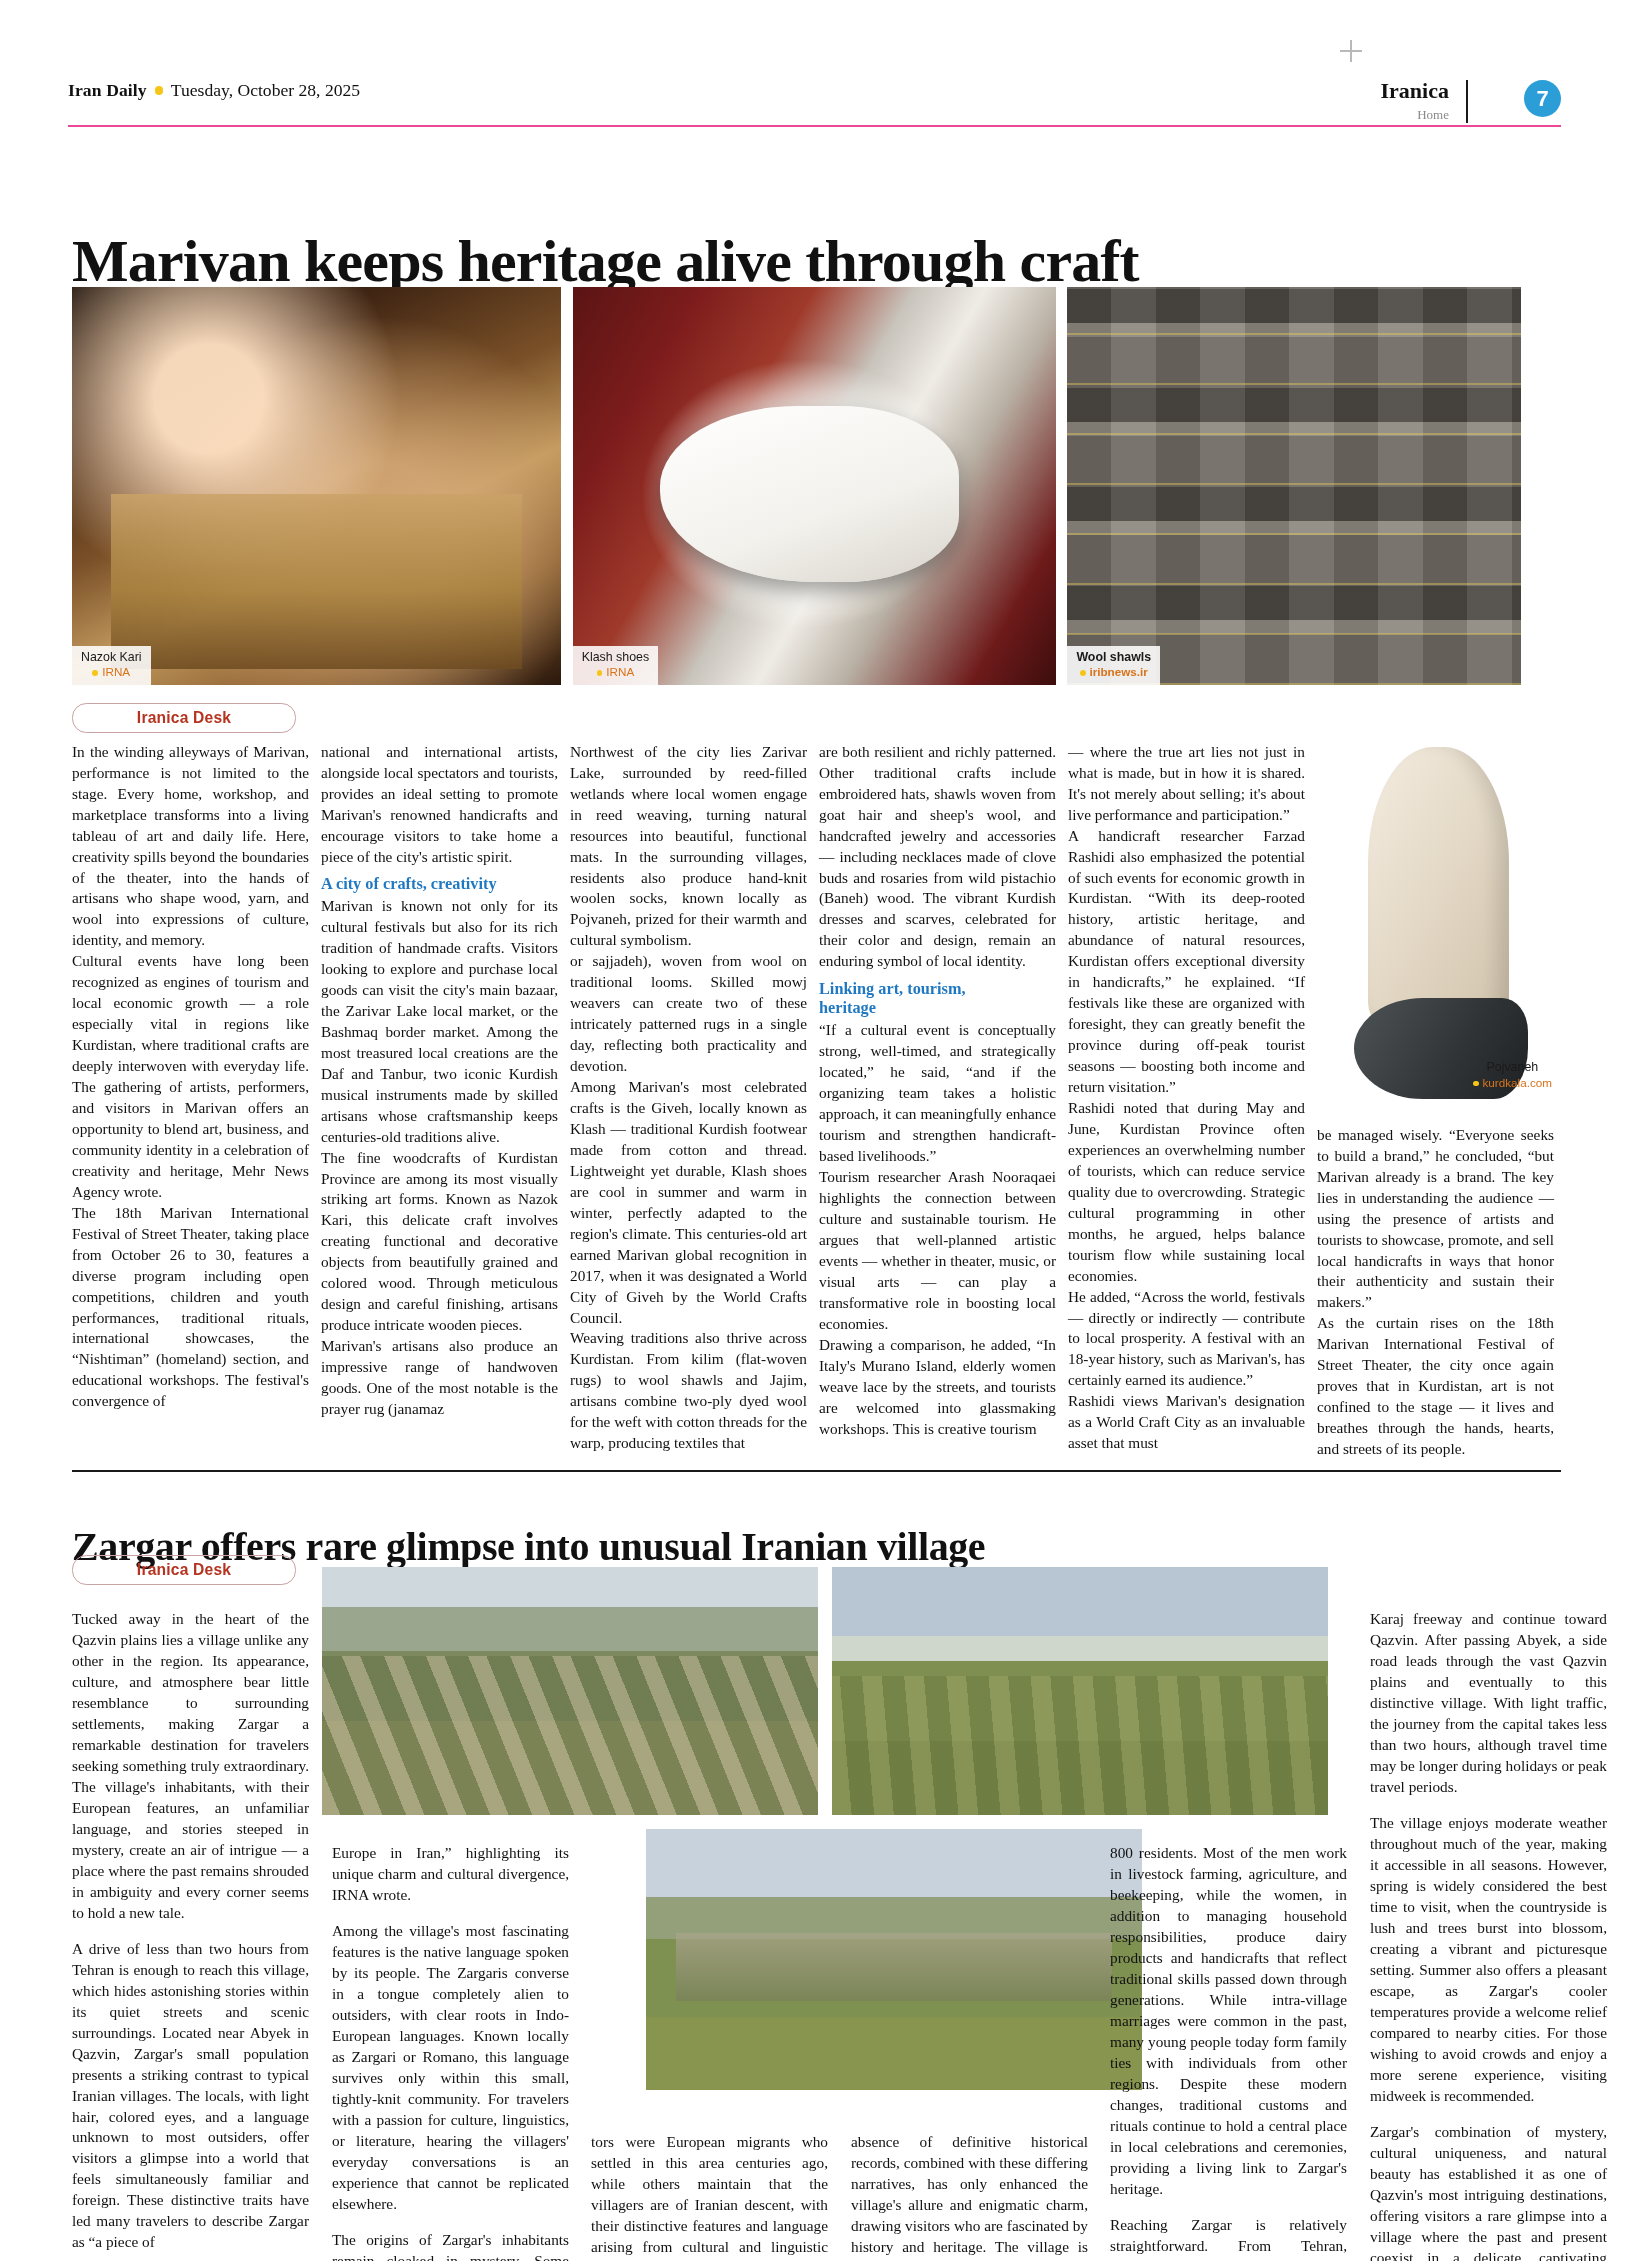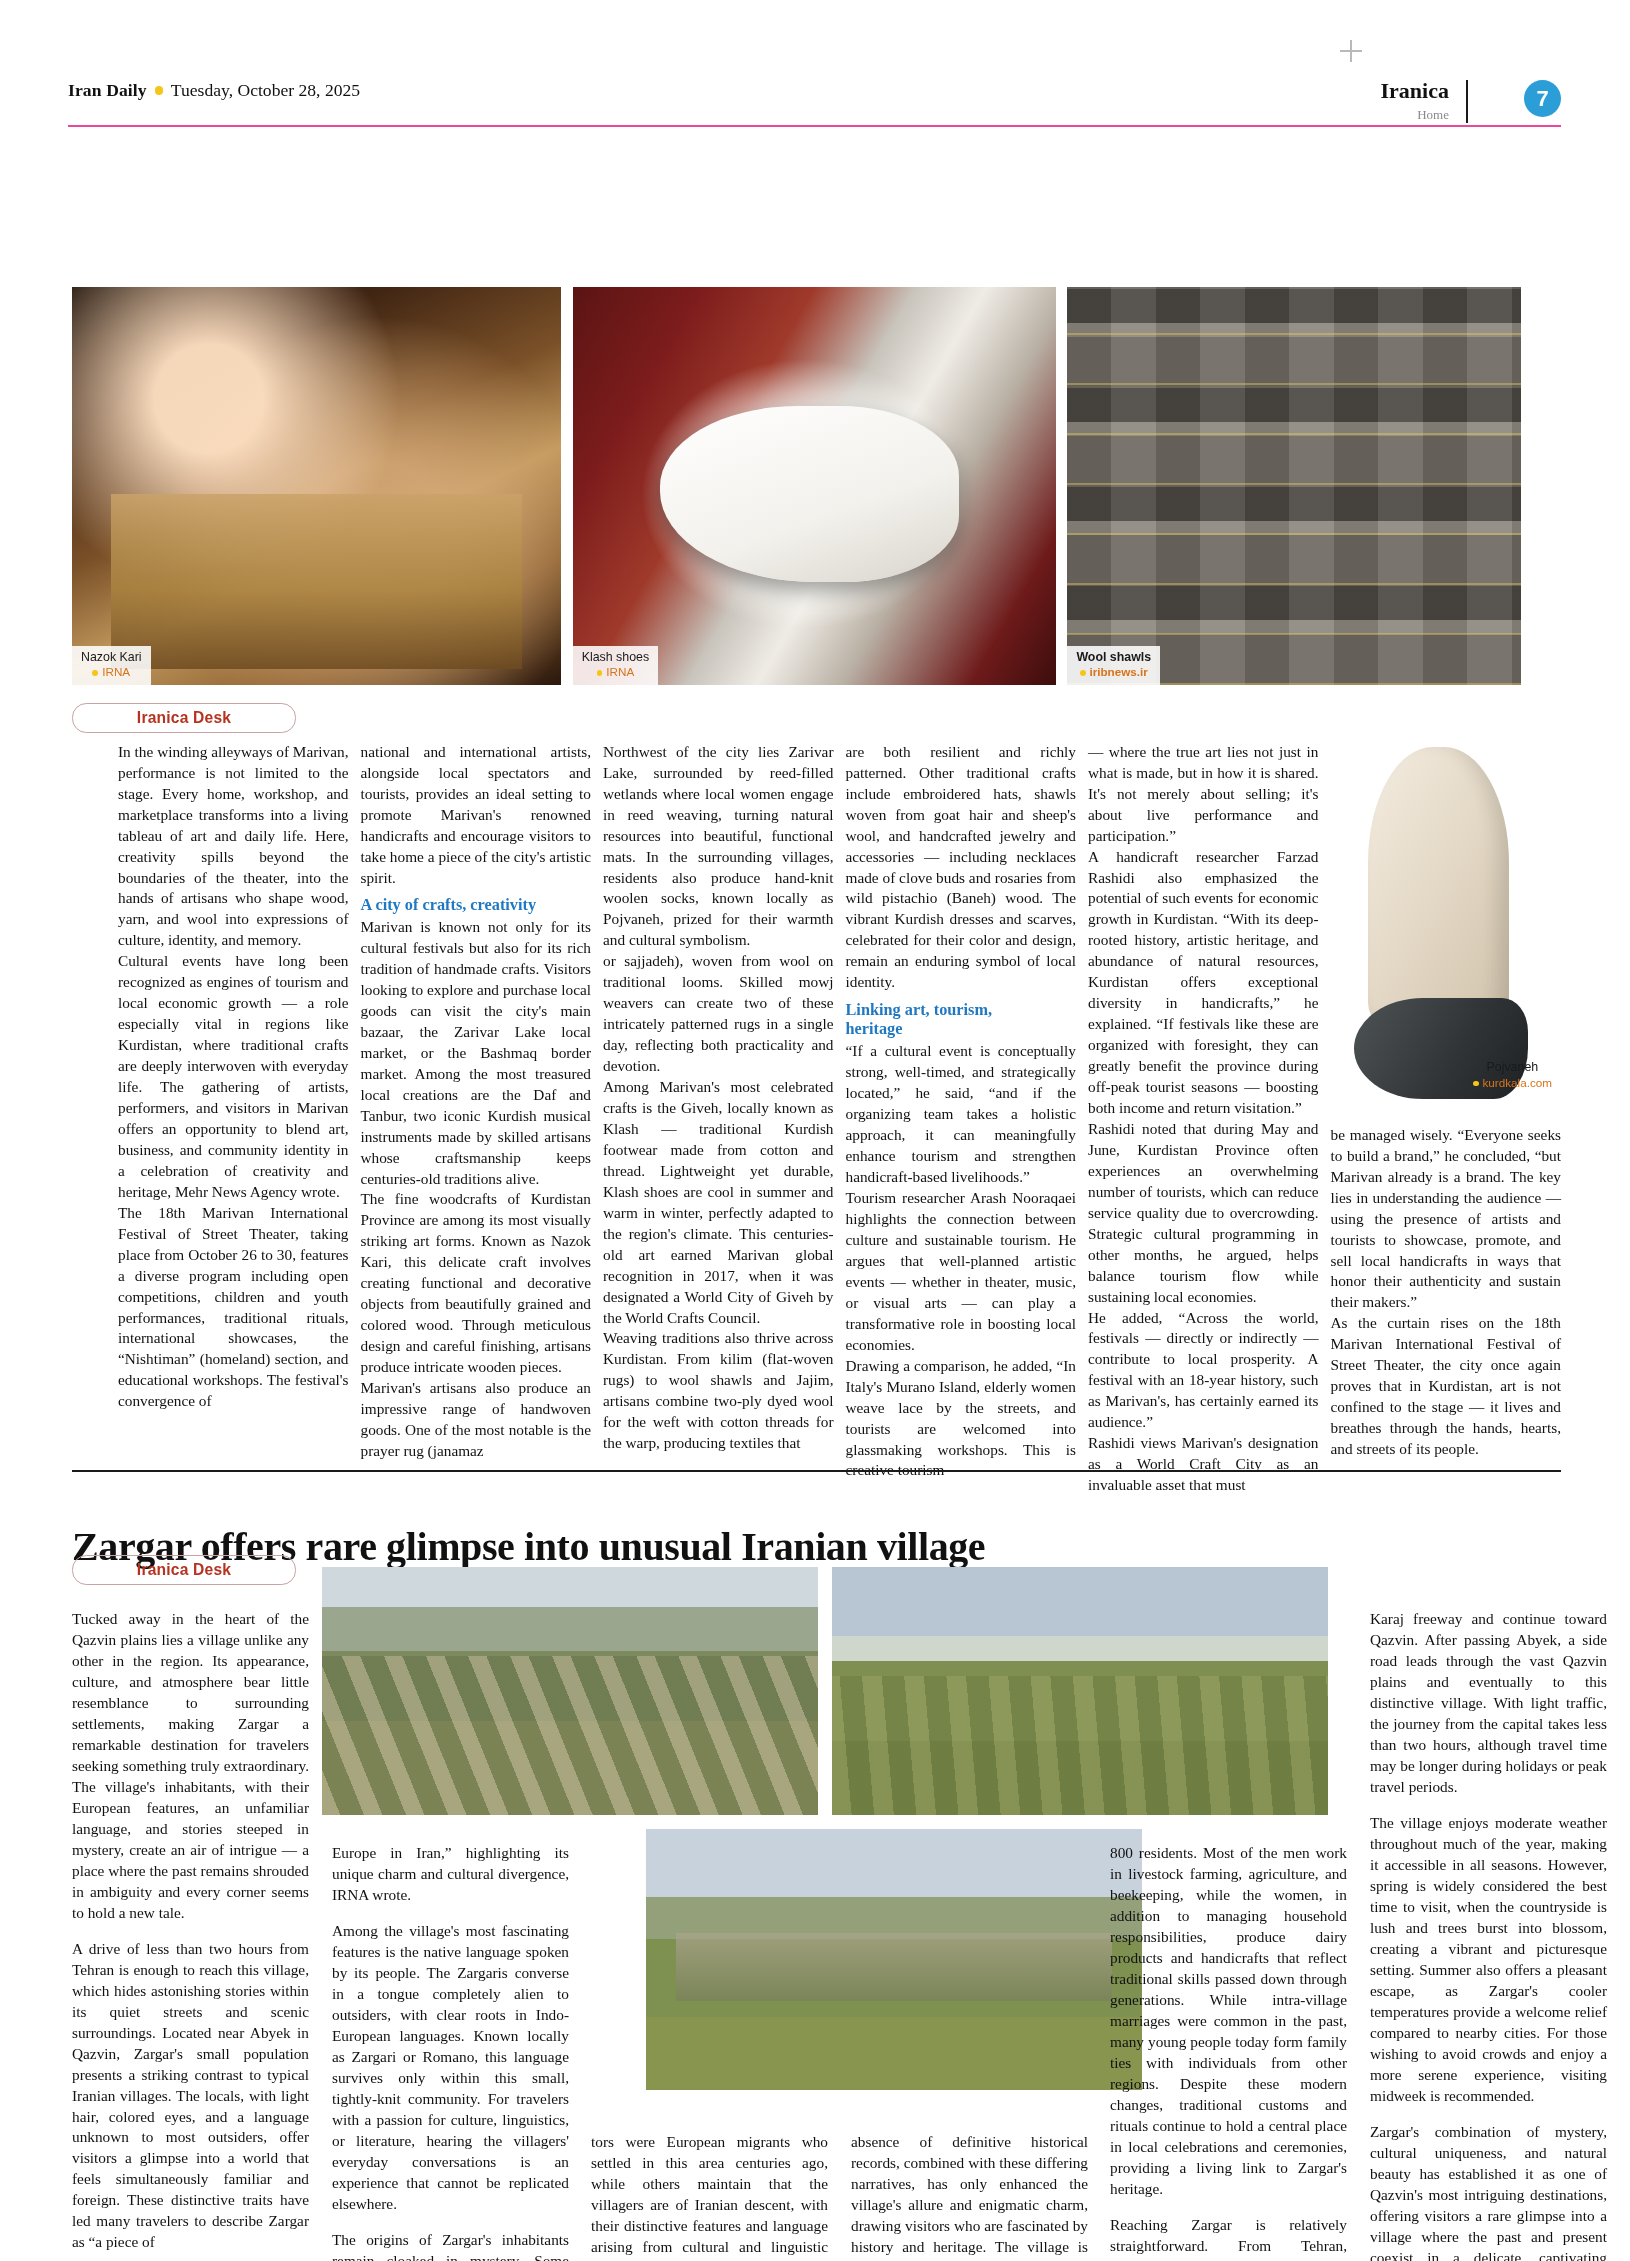--- a/index.html
+++ b/index.html
@@ -183,21 +183,20 @@
     font-weight:bold;
     font-size:15.6px;
     font-family:"Liberation Sans", sans-serif;
     letter-spacing:0.2px;
   }
   .cols {
     display:flex; gap:12px;
     font-size:15.3px; line-height:1.37;
     text-align:justify;
     font-family:"Liberation Serif", serif;
-    margin-left:46px;
   }
   .col { width:237px; }
   .col p { margin:0; }
   .subhead {
     color:#1f78c1; font-weight:bold; font-size:16.3px;
     margin:6.5px 0 2.6px 0; line-height:1.2;
     font-family:"Liberation Serif", serif;
   }
 
   .sock-photo {
@@ -246,20 +245,21 @@
     <div class="mh-right">
       <div class="mh-section">
         <div class="mh-section-title">Iranica</div>
         <div class="mh-section-sub">Home</div>
       </div>
       <div class="mh-rule"></div>
       <div class="mh-page">7</div>
     </div>
   </div>
 
+  <h1 class="headline1">Marivan keeps heritage alive through craft</h1>
 
   <div class="photo-row">
 
     <div class="photo p1">
       <div class="img-woodcarve"></div>
       <div class="caption">
         <div class="cap-title">Nazok Kari</div>
         <div class="cap-credit">IRNA</div>
       </div>
     </div>

